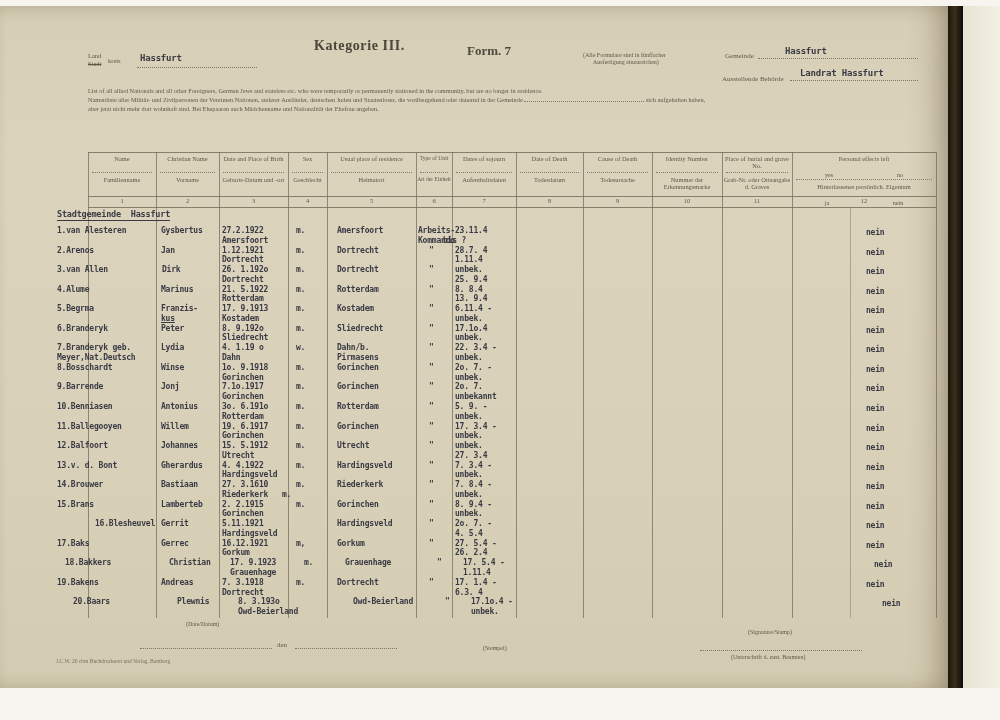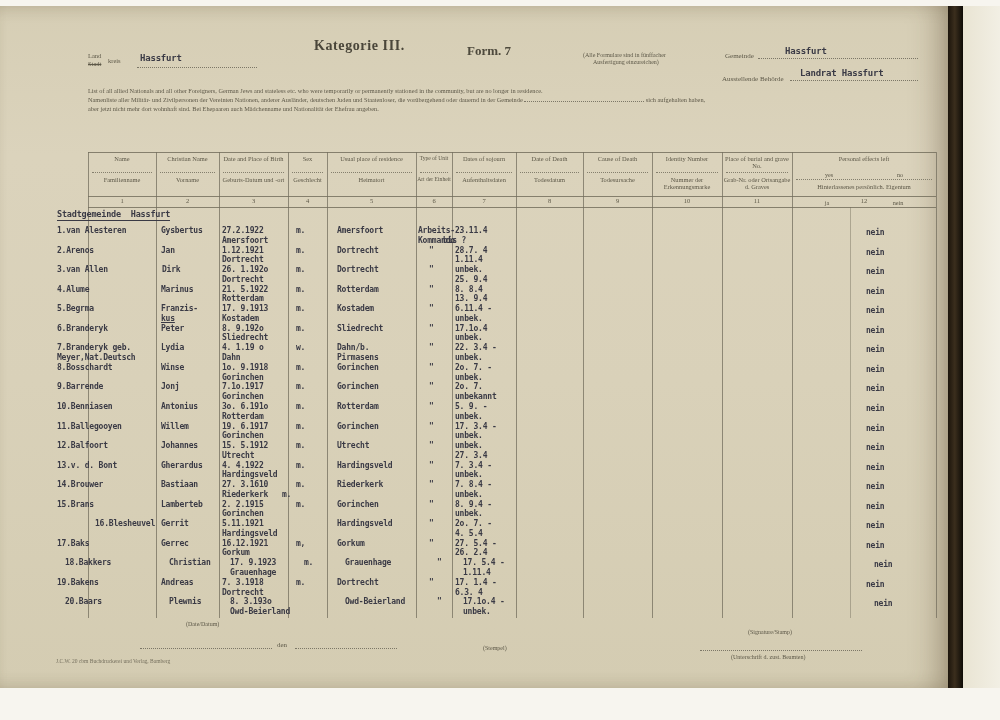--- a/index.html
+++ b/index.html
@@ -398,21 +398,21 @@
           <div class="row-span typed t8" style="left: 161px; top: 0px;">Andreas</div>
           <div class="row-span typed t8" style="left: 222px; top: 0px;">7. 3.1918</div>
           <div class="row-span typed t8" style="left: 222px; top: 9.7px;">Dortrecht</div>
           <div class="row-span typed t8" style="left: 296px; top: 0px;">m.</div>
           <div class="row-span typed t8" style="left: 337px; top: 0px;">Dortrecht</div>
           <div class="row-span typed t8" style="left: 429px; top: 0px;">"</div>
           <div class="row-span typed t8" style="left: 455px; top: 0px;">17. 1.4 -</div>
           <div class="row-span typed t8" style="left: 455px; top: 9.7px;">6.3. 4</div>
           <div class="row-span typed t8" style="left: 866px; top: 2px;">nein</div>
         </div>
-        <div class="" style="position: absolute; left: 8px; top: 591.45px; width: 868px; height: 19.55px; padding-left: 28px;">
+        <div class="" style="position: absolute; left: 16px; top: 591.45px; width: 868px; height: 19.55px; padding-left: 28px;">
           <div class="row-span typed t8" style="left: 57px; top: 0px;">20.Baars</div>
           <div class="row-span typed t8" style="left: 161px; top: 0px;">Plewnis</div>
           <div class="row-span typed t8" style="left: 222px; top: 0px;">8. 3.193o</div>
           <div class="row-span typed t8" style="left: 222px; top: 9.7px;">Owd-Beierland</div>
           <div class="row-span typed t8" style="left: 337px; top: 0px;">Owd-Beierland</div>
           <div class="row-span typed t8" style="left: 429px; top: 0px;">"</div>
           <div class="row-span typed t8" style="left: 455px; top: 0px;">17.1o.4 -</div>
           <div class="row-span typed t8" style="left: 455px; top: 9.7px;">unbek.</div>
           <div class="row-span typed t8" style="left: 866px; top: 2px;">nein</div>
         </div>

